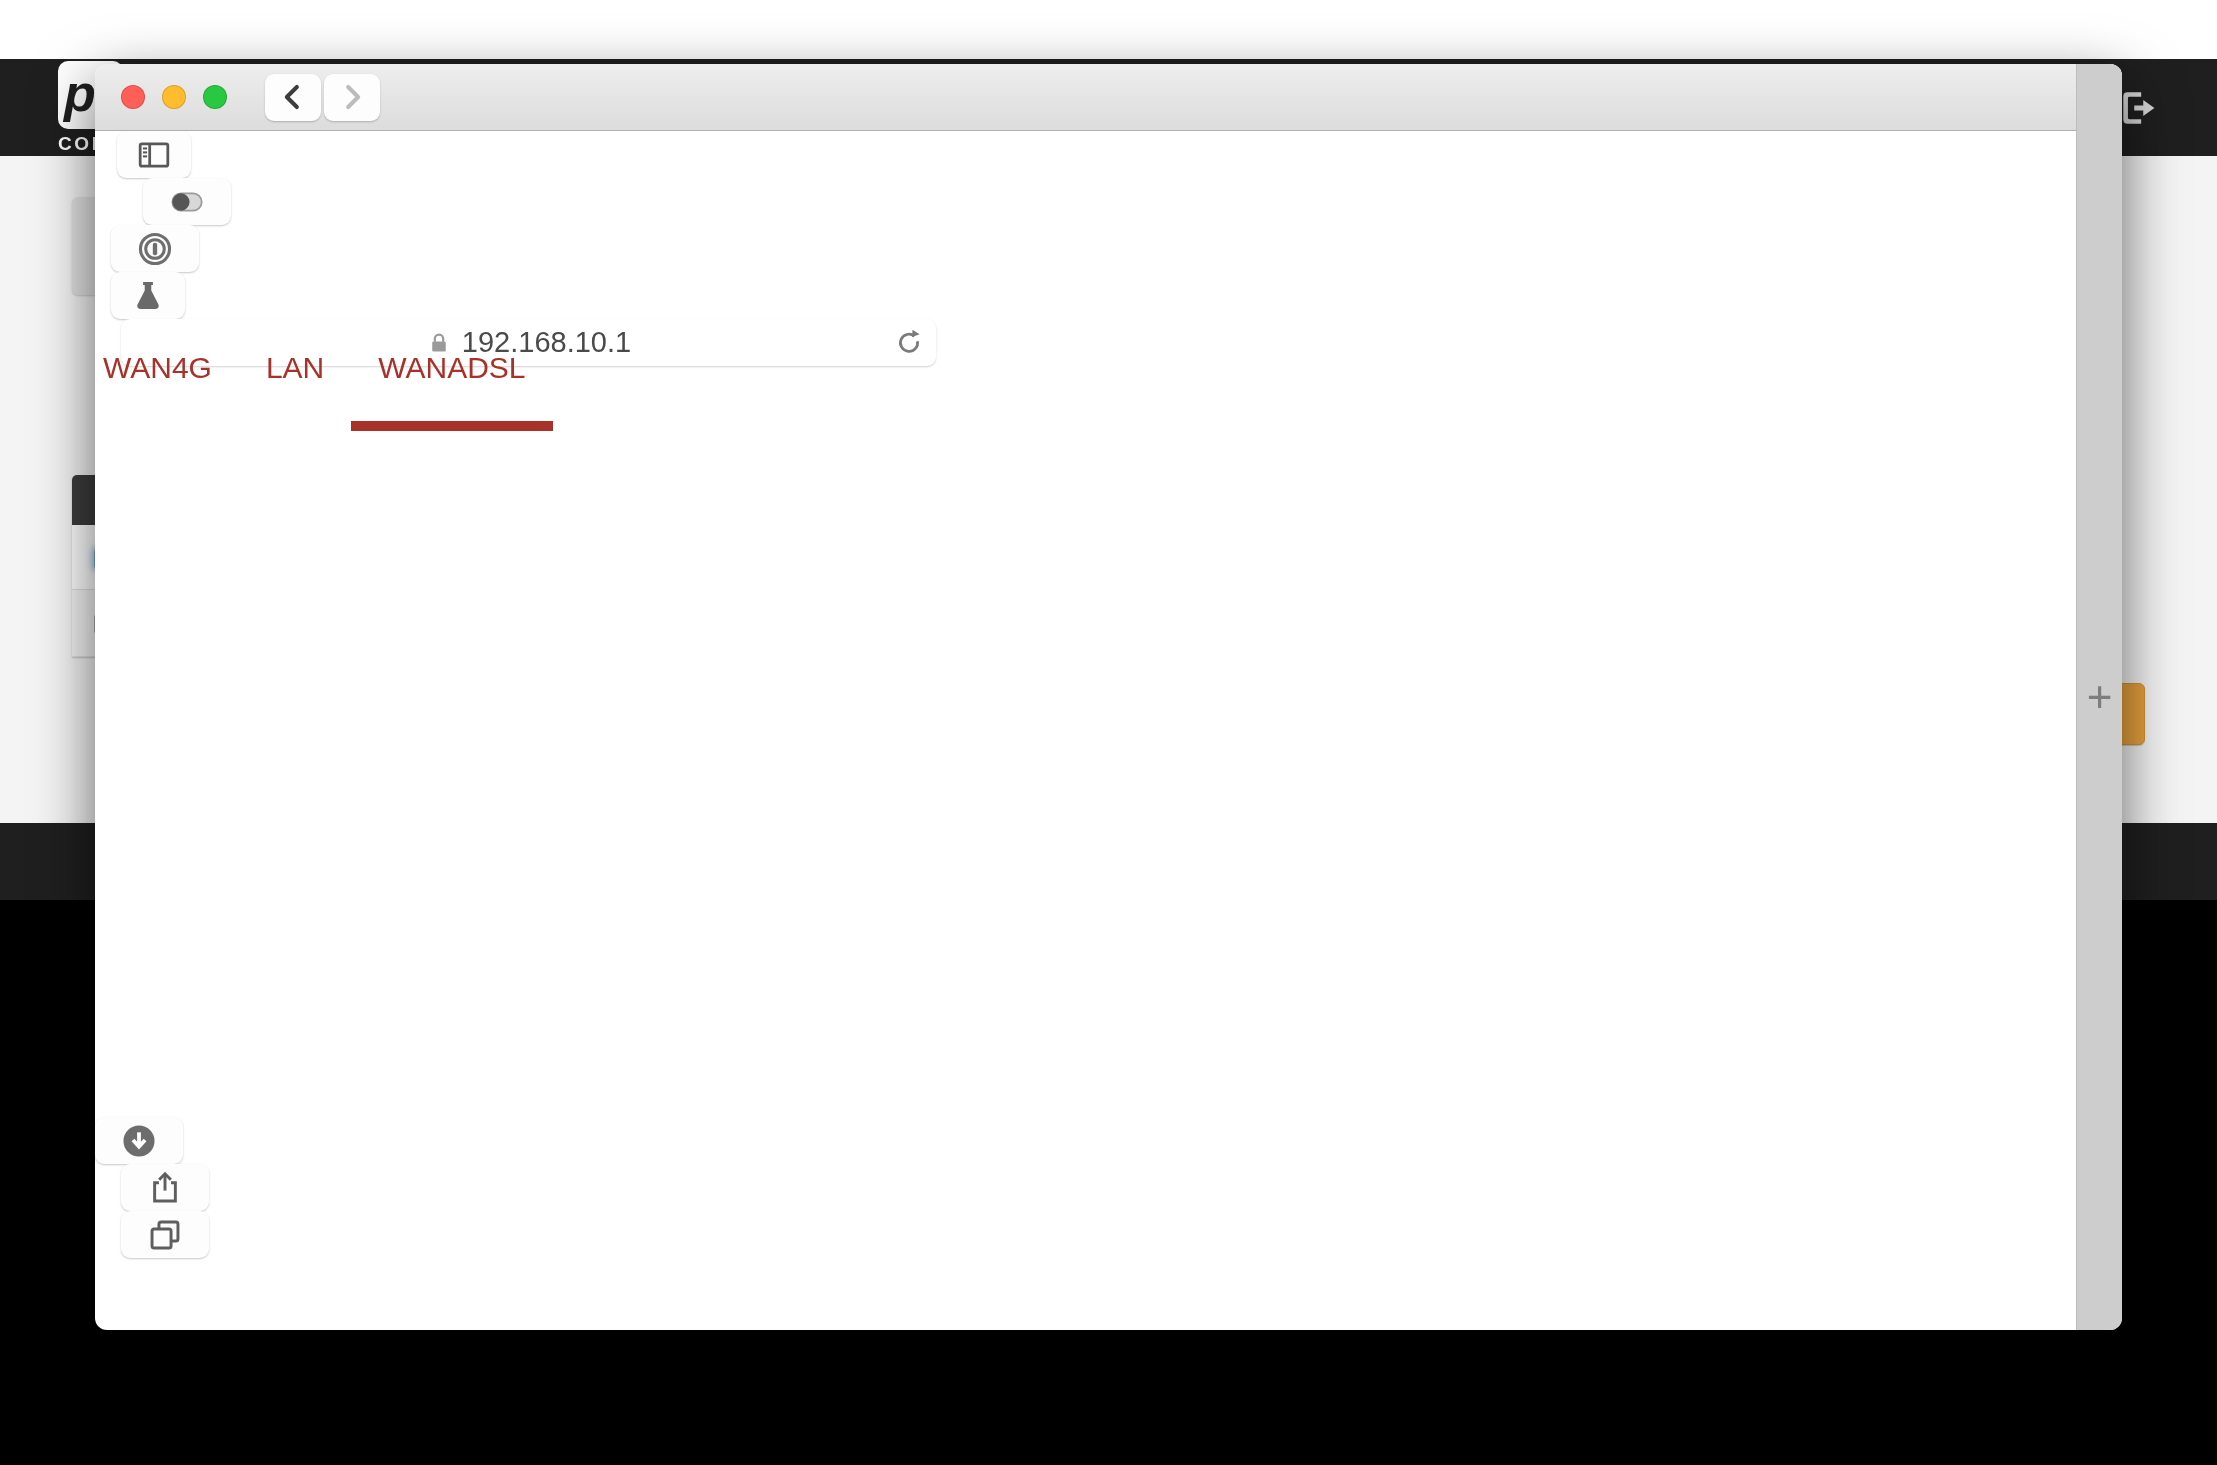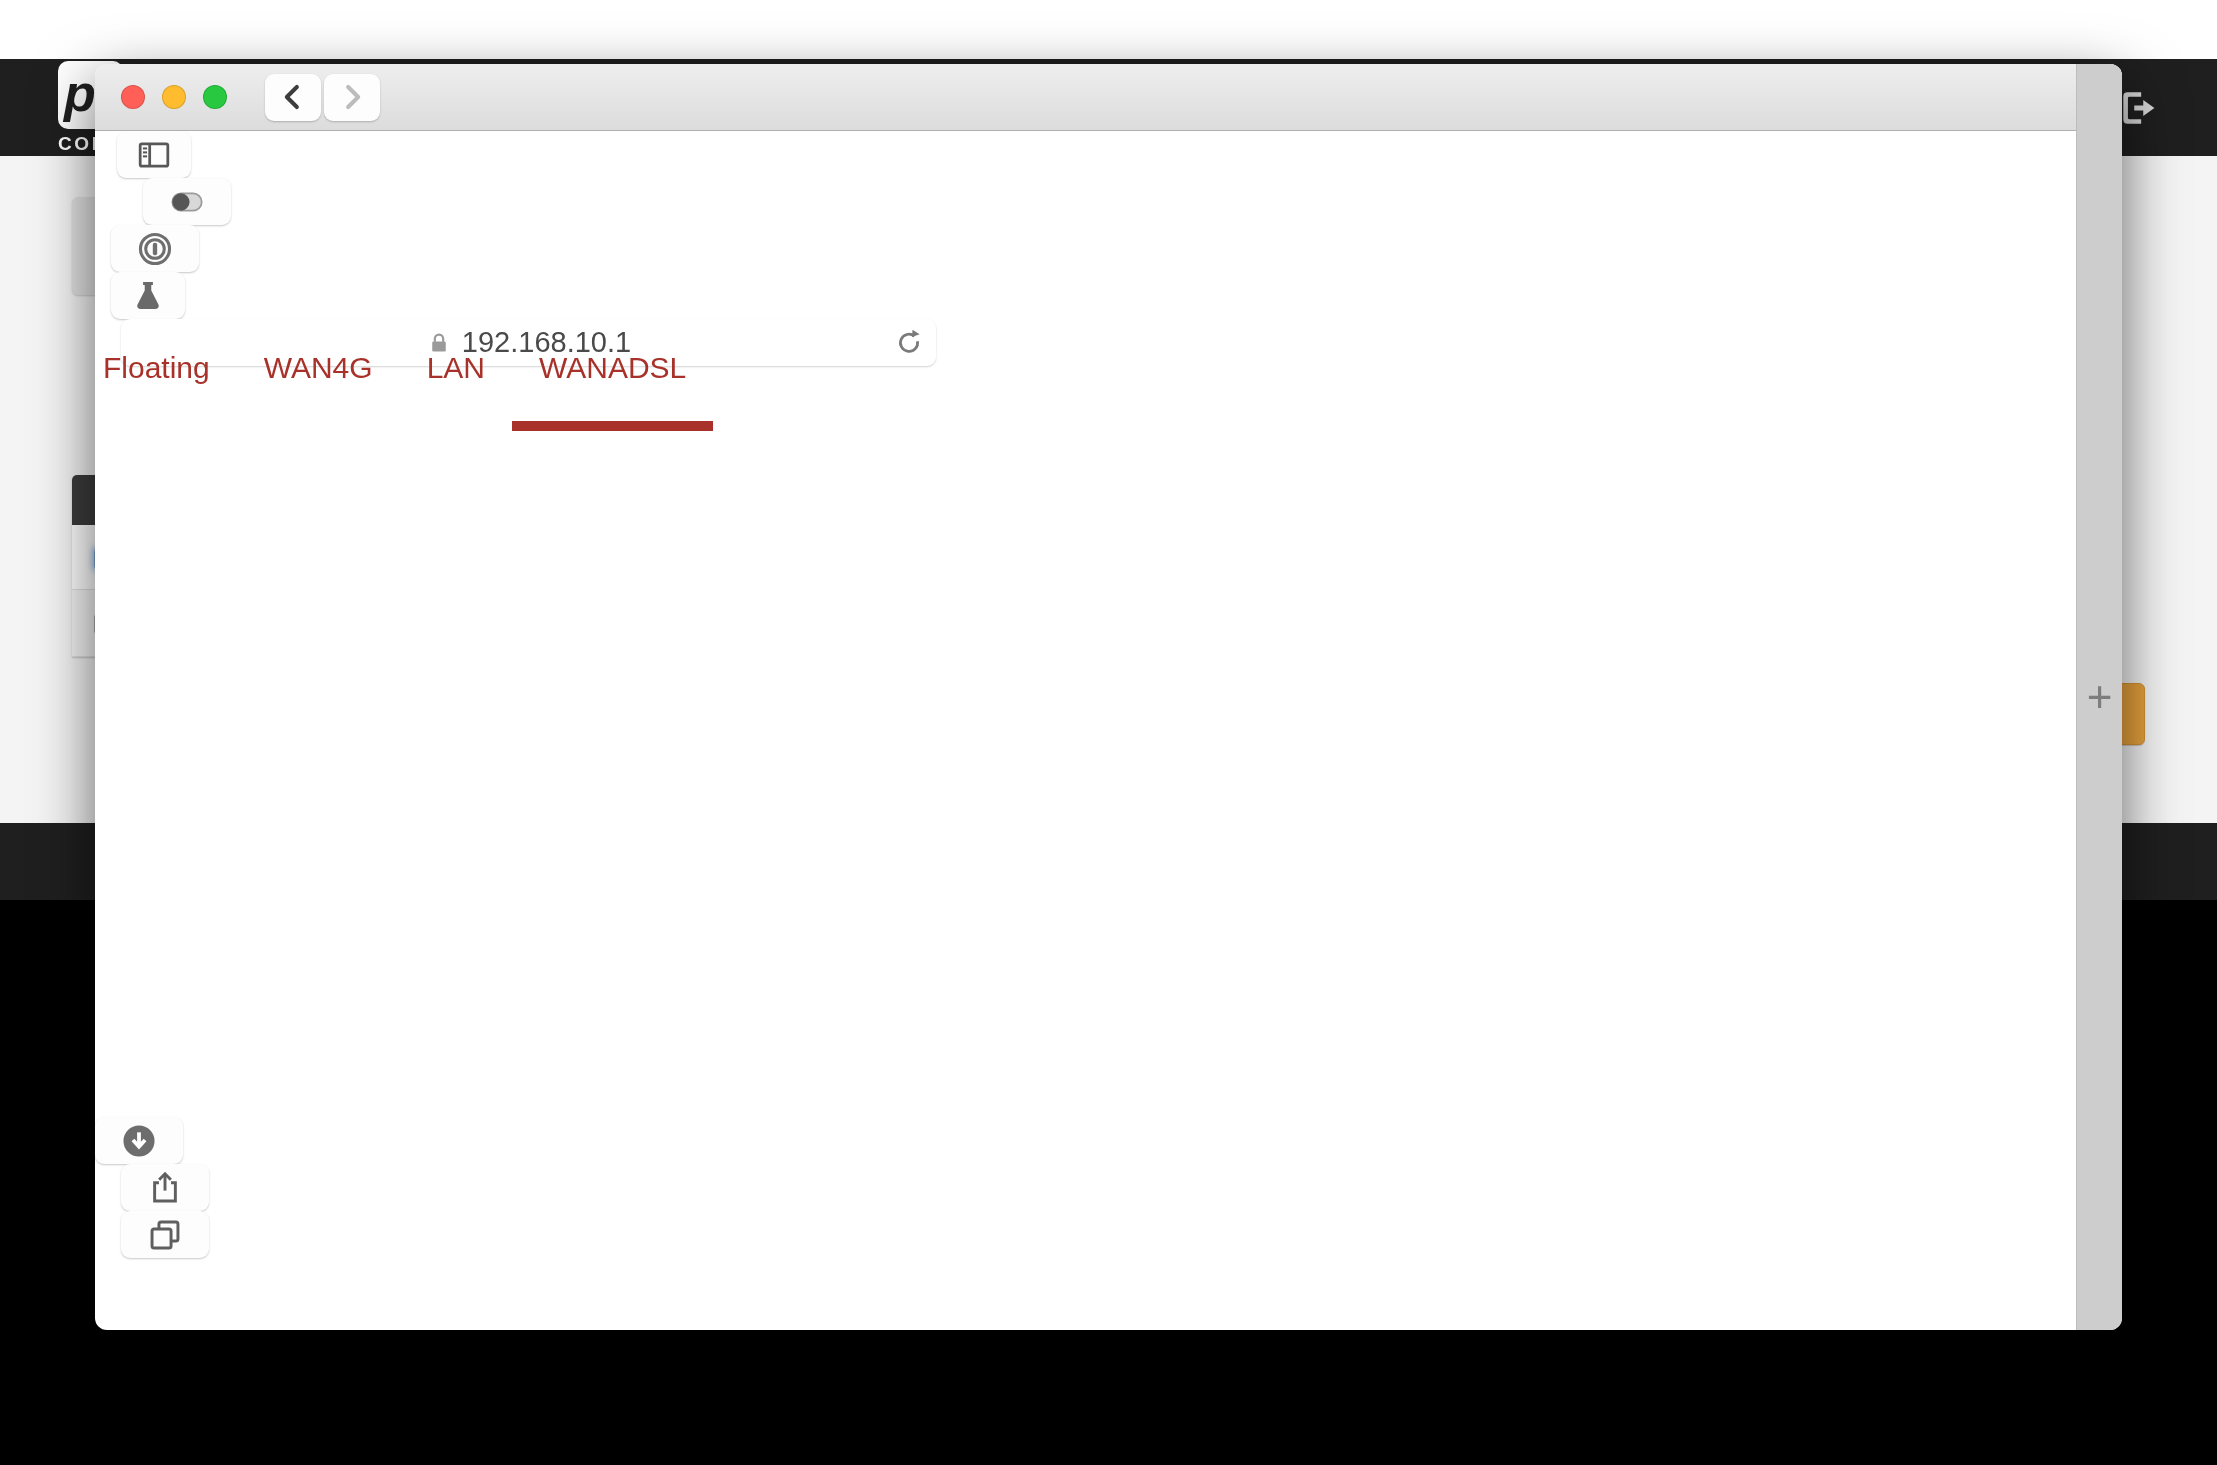--- a/index.html
+++ b/index.html
@@ -317,21 +317,20 @@
             </g>
           </svg>
         </span>
         <span class="help-circle">
           <span>?</span>
         </span>
       </div>
     </div>
 
     <ul class="tabs">
-      <li><span>Floating</span></li>
       <li><span>WAN4G</span></li>
       <li><span>LAN</span></li>
       <li class="active"><span>WANADSL</span></li>
     </ul>
 
     <div class="rules-panel">
       <div class="rules-title">Rules (Drag to Change Order)</div>
       <table>
         <colgroup>
           <col style="width:100px">

